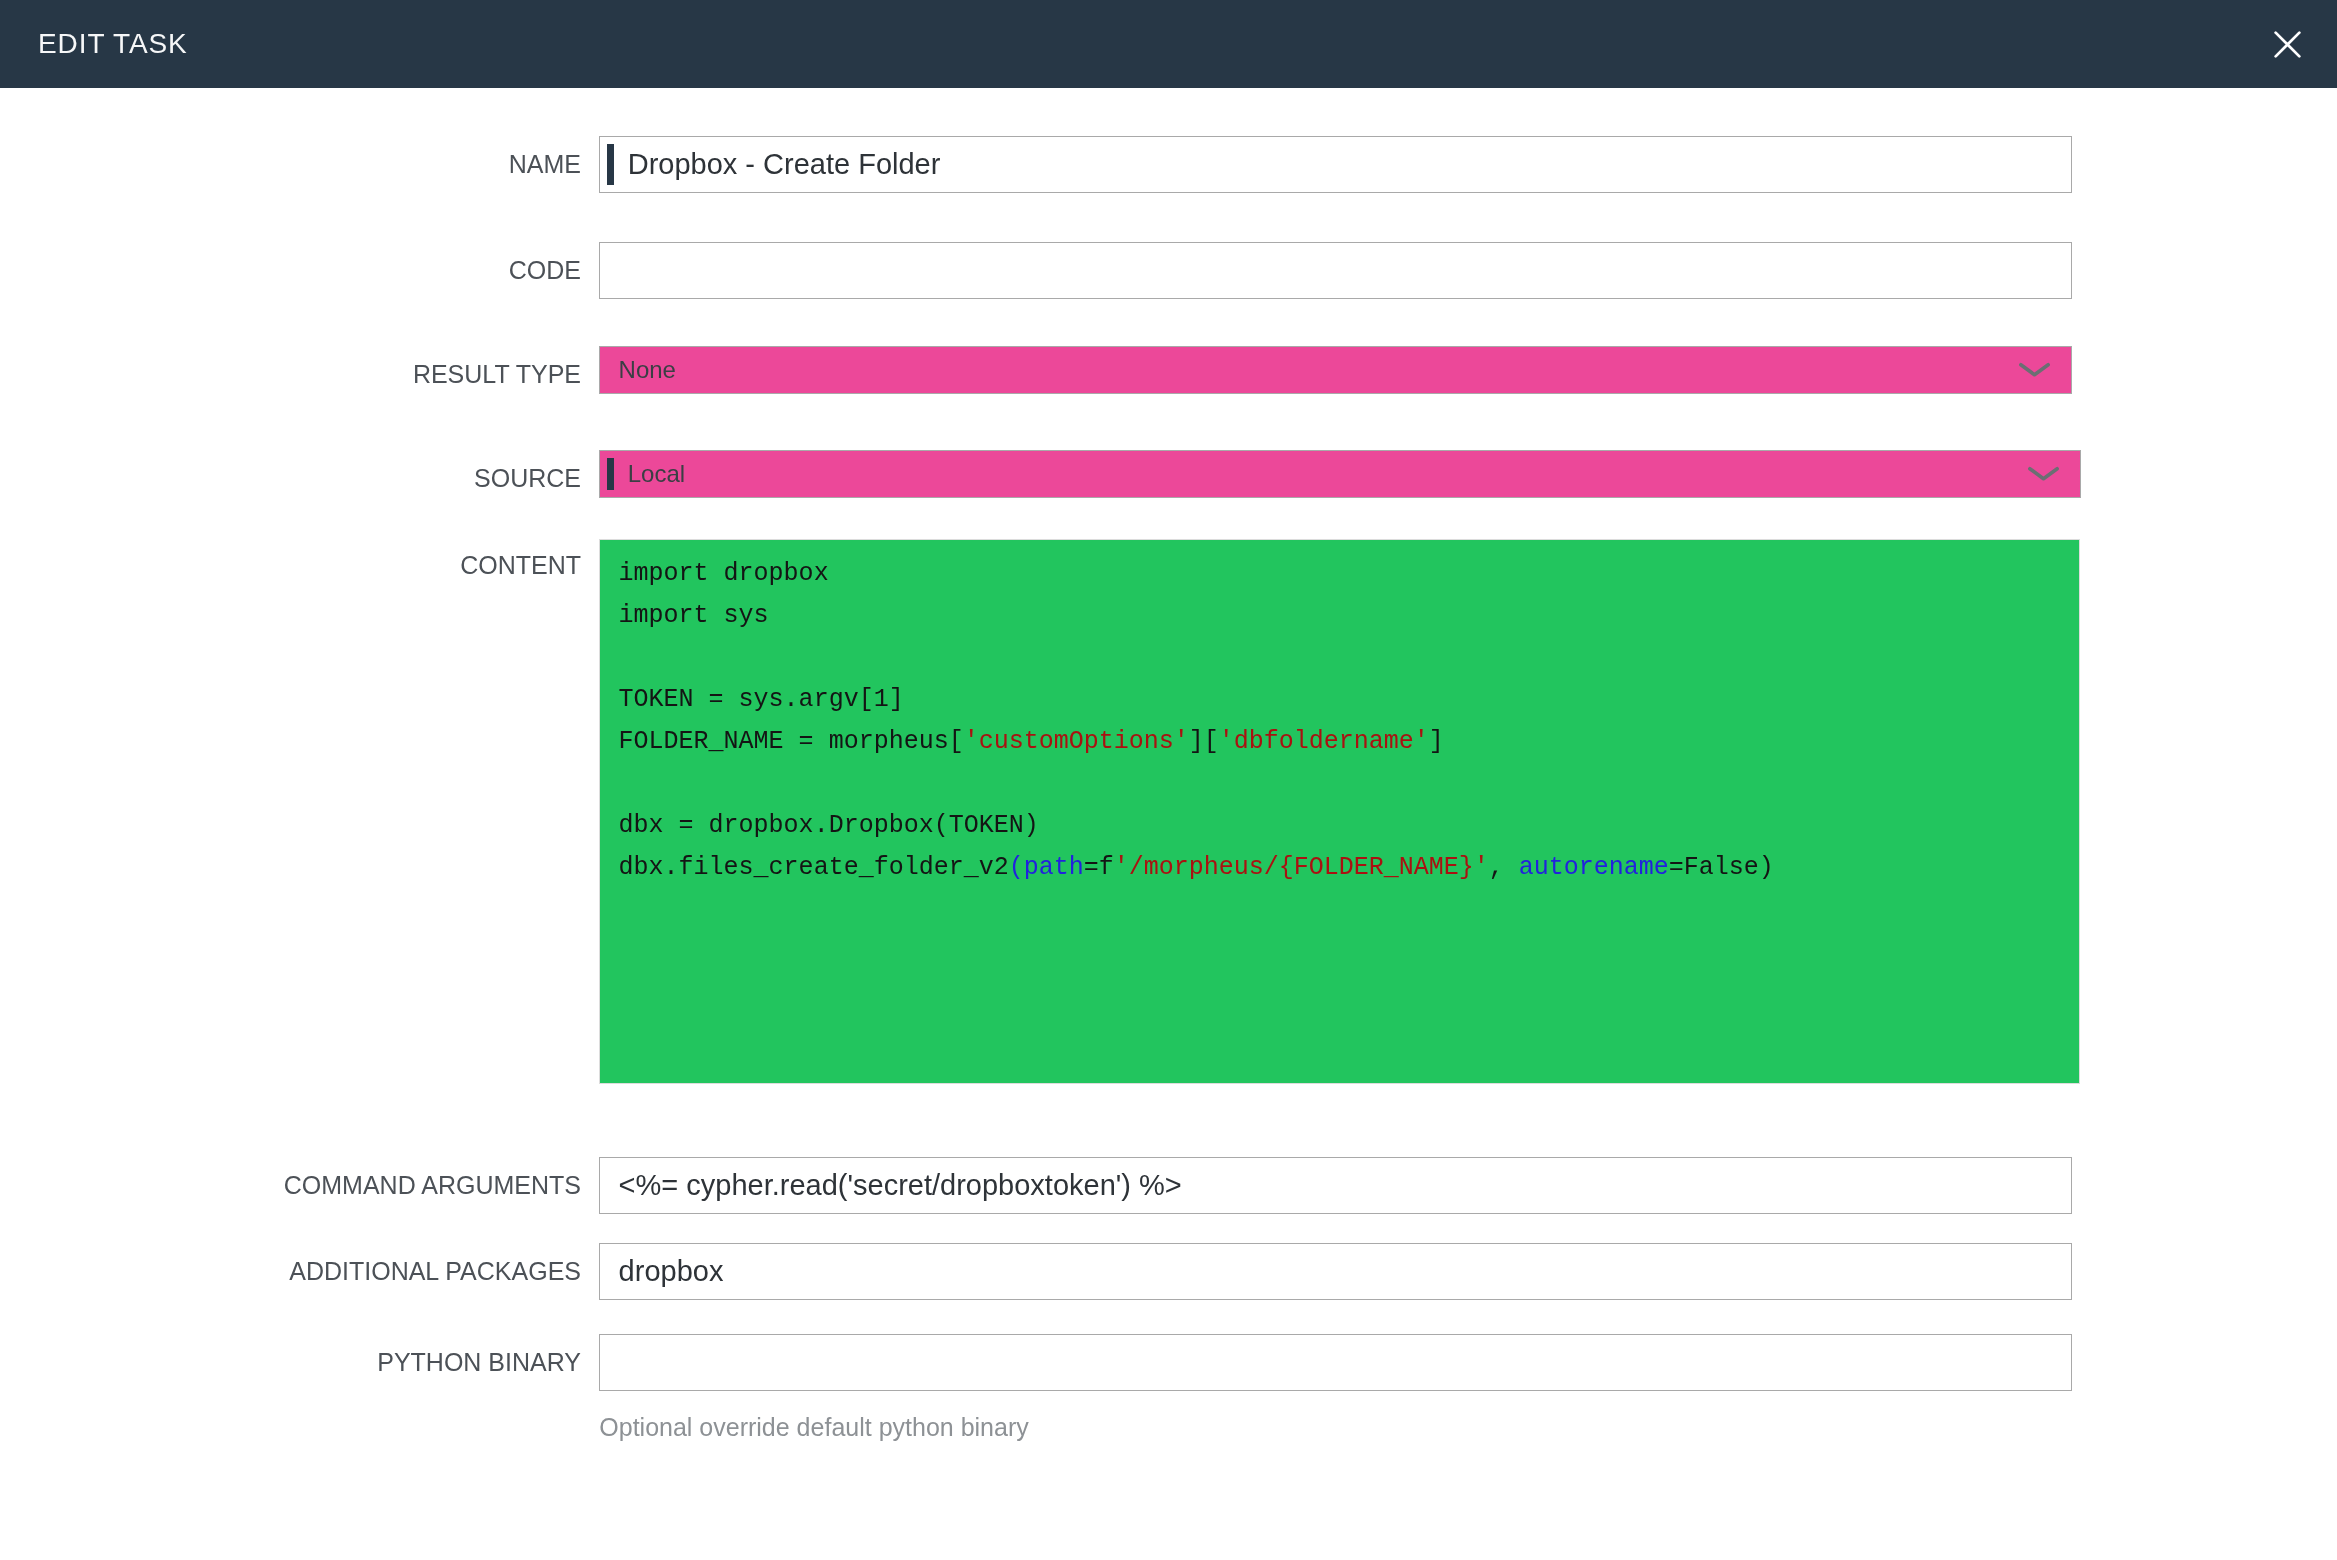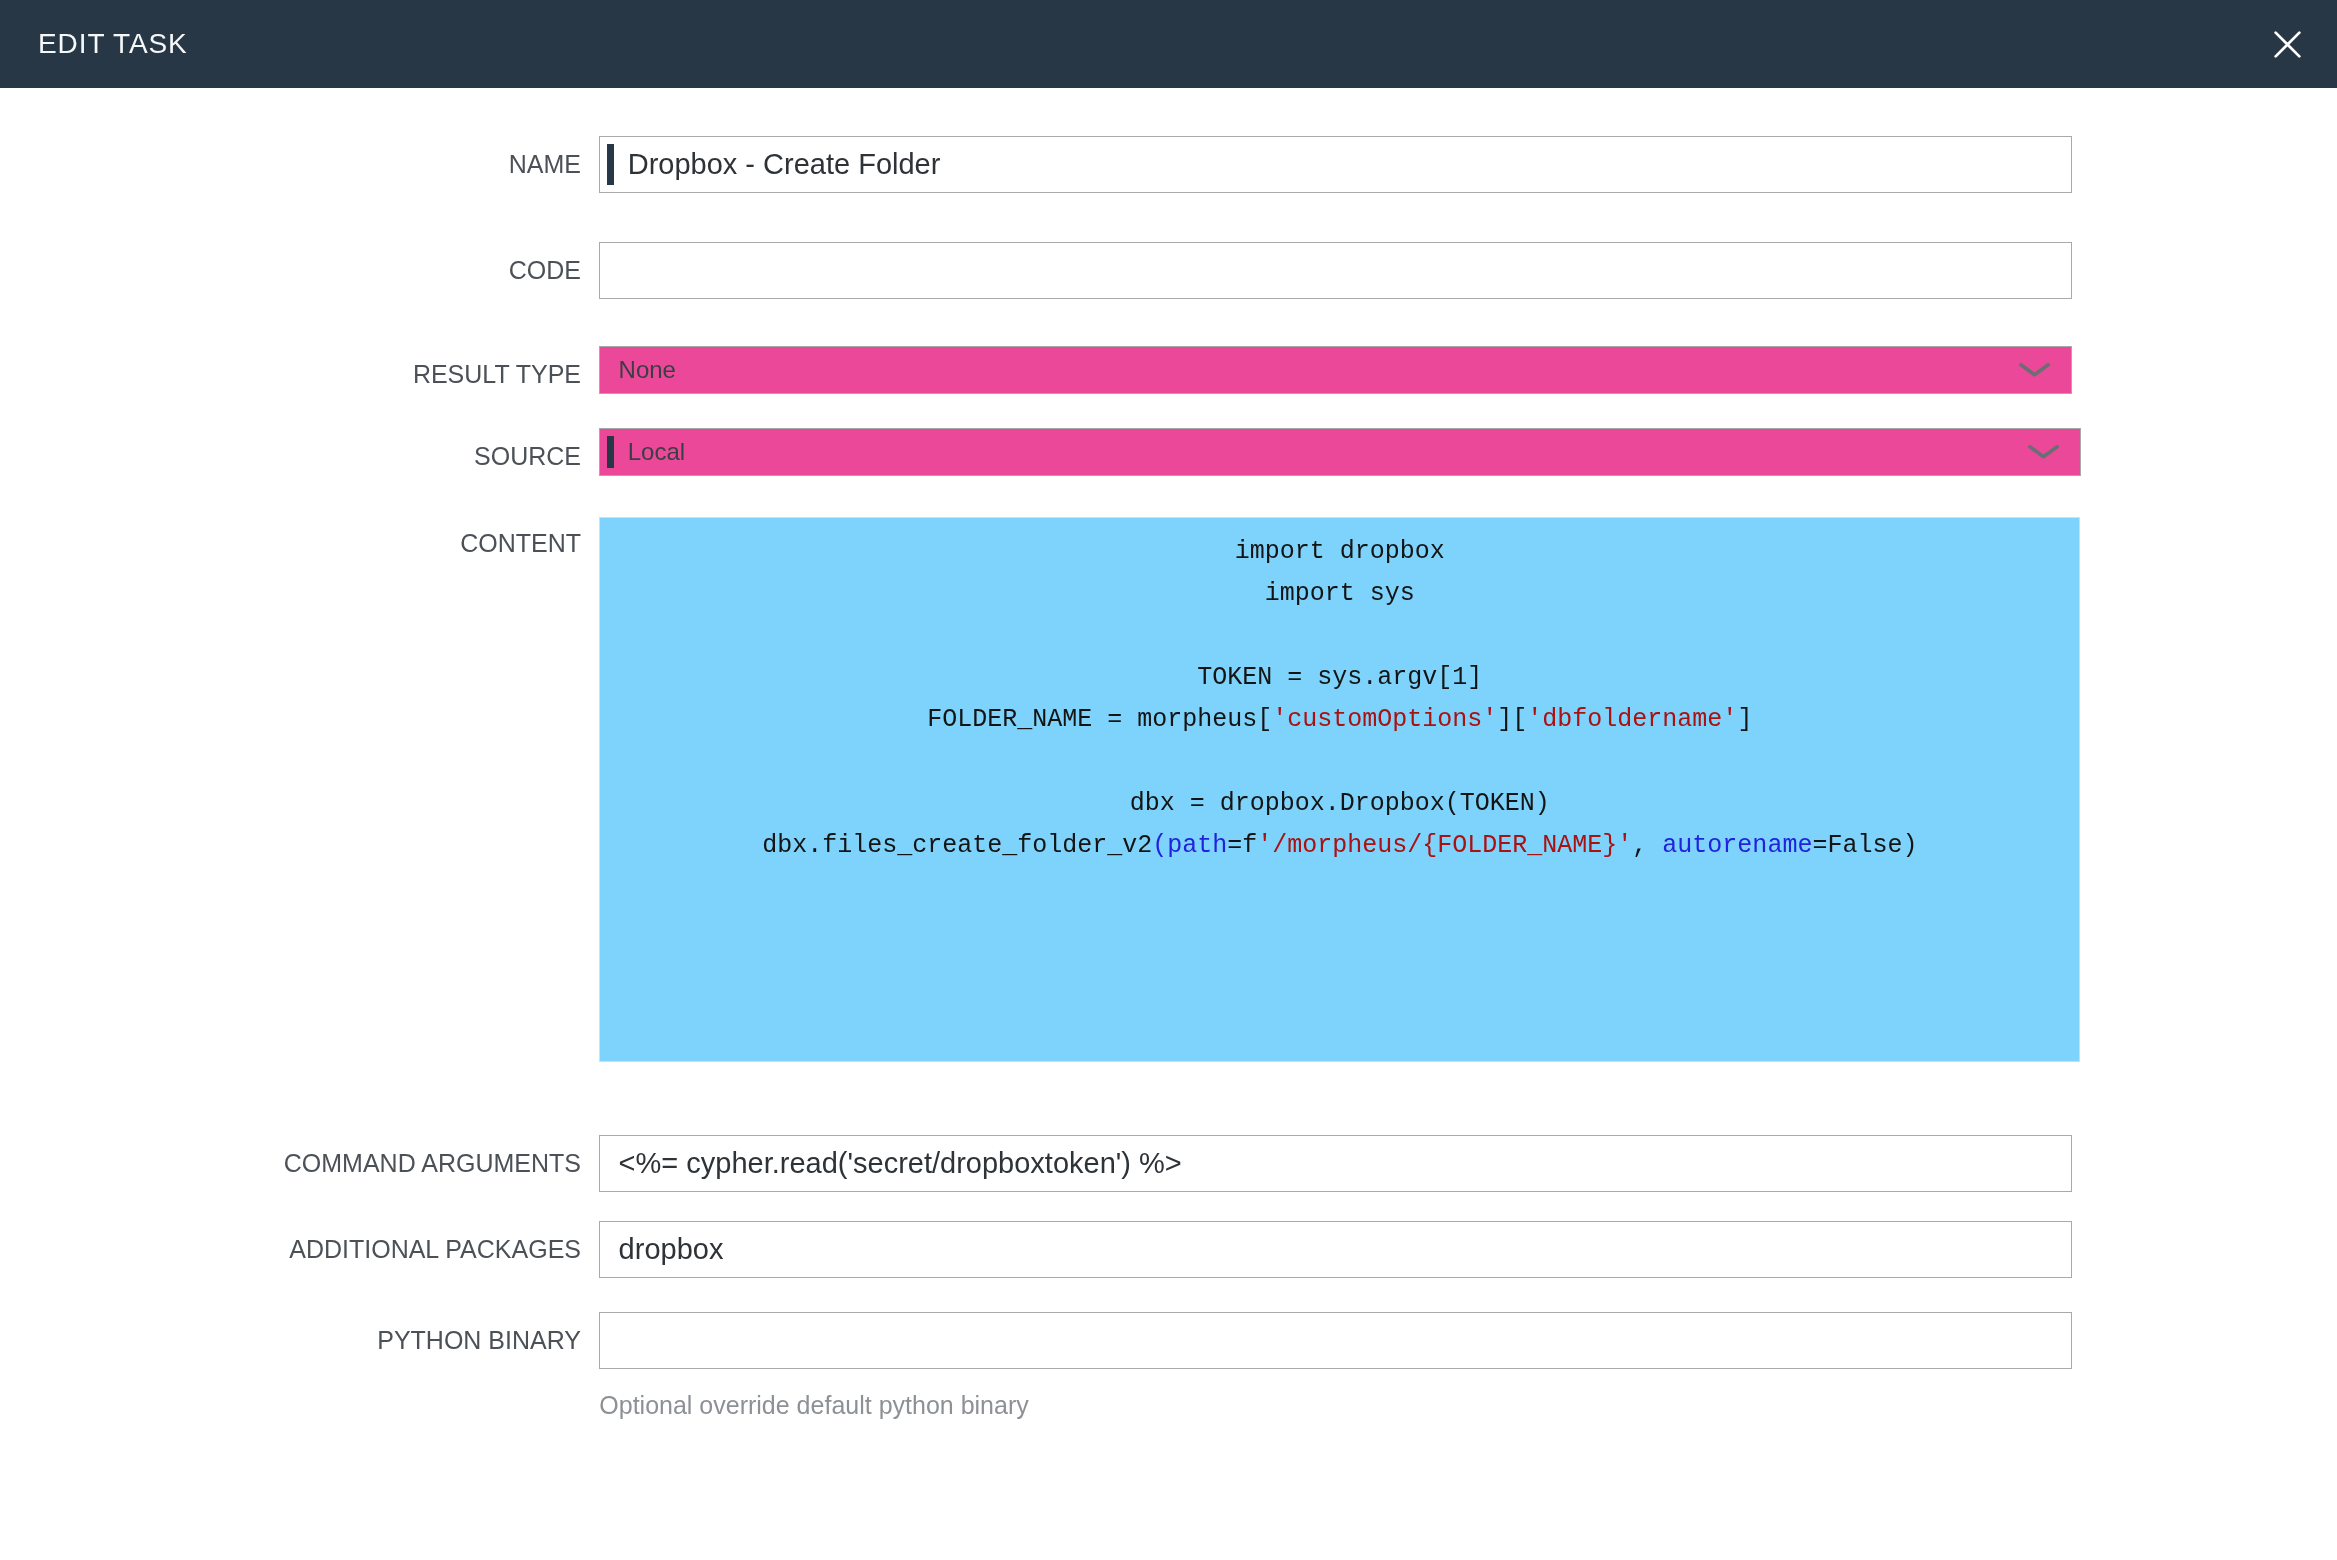--- a/index.html
+++ b/index.html
@@ -12,21 +12,21 @@
                   padding:0 31px 0 38px; }
   .modal-title { color:#f6f7f8; font-size:28px; font-weight:400; letter-spacing:0.9px; }
   .close-btn { width:37px; height:37px; display:flex; align-items:center;
                justify-content:center; cursor:pointer; }
 
   
   .form { padding-top:48px; }
   .row { display:flex; align-items:flex-start; }
   .row-name    { margin-bottom:49px; }
   .row-code    { margin-bottom:47px; }
-  .row-rt      { margin-bottom:25px; }
+  .row-rt      { margin-bottom:47px; }
   .row-source  { margin-bottom:32px; }
   .row-content { margin-bottom:73px; }
   .row-cmd     { margin-bottom:29px; }
   .row-add     { margin-bottom:34px; }
 
   .flabel { flex:0 0 581px; text-align:right; margin-right:18.3px;
             font-size:25px; color:#4c5157; line-height:57px; white-space:nowrap; }
   .flabel-top { line-height:31px; padding-top:11px; }
 
   .control { position:relative; width:1473px; }
@@ -38,24 +38,24 @@
   .control.modified::before { content:""; position:absolute; left:8.2px; top:8.2px;
          bottom:8.2px; width:6.4px; background:#273746; z-index:2; }
 
   .select { width:100%; height:48px; border:1.8px solid #a9a9a9; background:#ec4899;
             display:flex; align-items:center; padding:0 58px 0 18.3px;
             font-size:24px; color:#3a3f44; cursor:pointer; position:relative; }
   .select.wide { width:1482px; }
   .control.modified .select { padding-left:27.4px; }
   .chev { position:absolute; right:20px; top:50%; transform:translateY(-50%); }
 
-  .codearea { width:1481px; height:545px; border:1.8px solid #dcdcdc; background:#7dd3fc;
+  .codearea { width:1481px; height:545px; border:1.8px solid #dcdcdc; background:#22c55e;
               padding:12.8px 18.3px; font-family:"Liberation Mono", monospace;
               font-size:25px; line-height:42px; color:#141414; overflow:hidden;
-              cursor:text; white-space:pre;text-align:center; }
+              cursor:text; white-space:pre; }
   .code-line { min-height:42px; }
   .tok-s { color:#aa1111; }
   .tok-b { color:#2222dd; }
 
   .helper { margin-top:16.4px; font-size:25px; line-height:40px; color:#8d9195;
             max-width:1467px; }
 </style>
 </head>
 <body>
 

